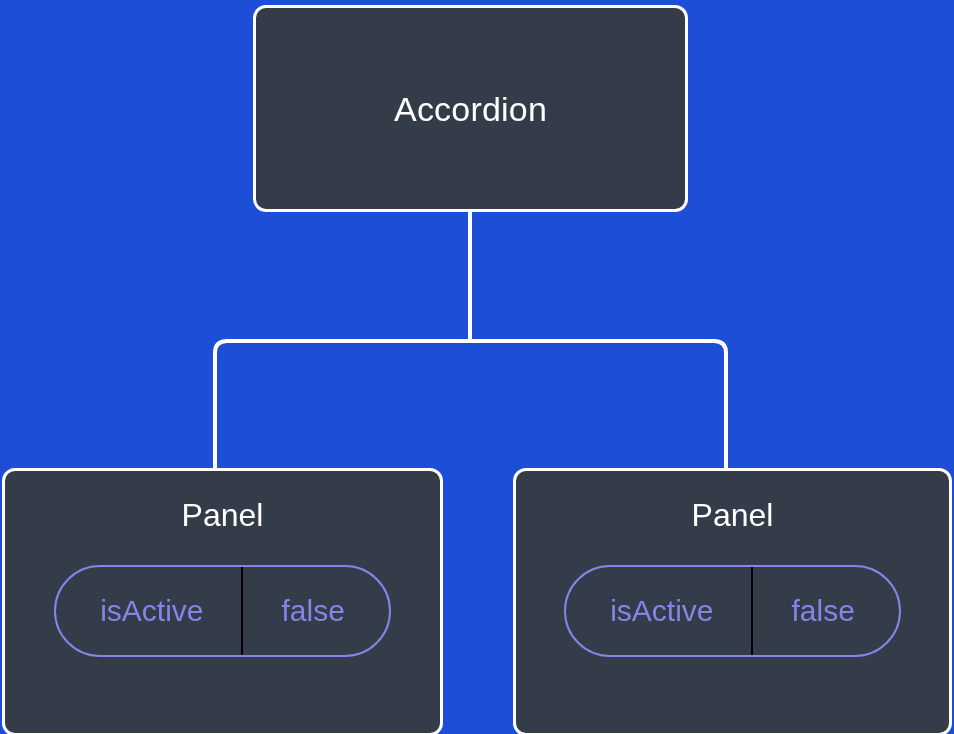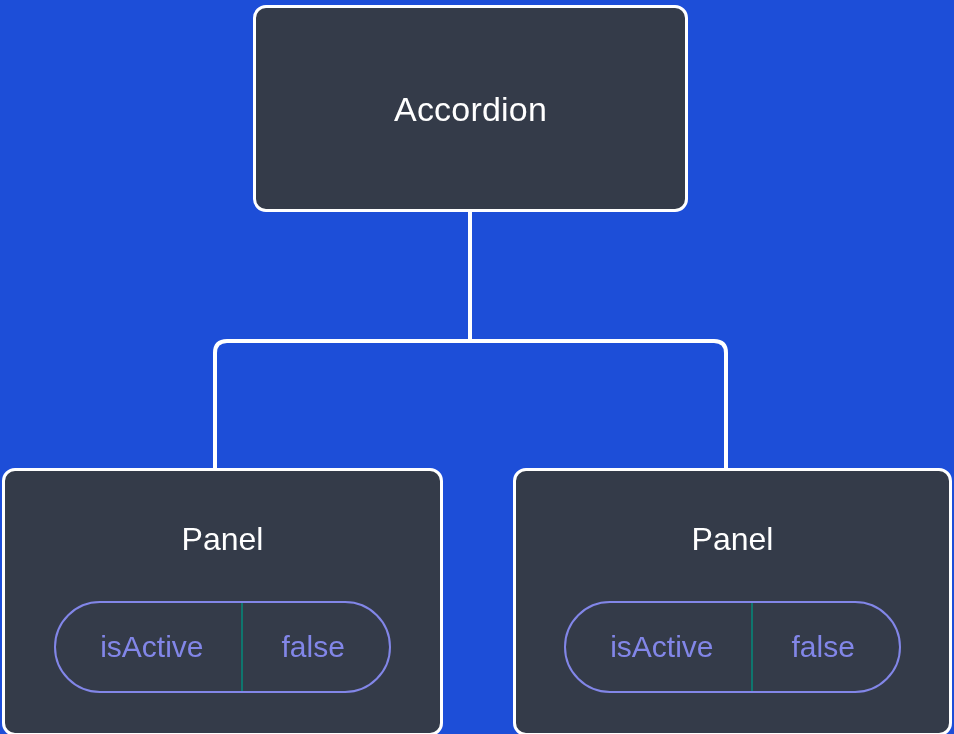--- a/index.html
+++ b/index.html
@@ -66,26 +66,26 @@
     top: 468px;
     width: 439px;
     height: 268px;
   }
   .node-title-panel {
     color: #ffffff;
     font-size: 32px;
     font-weight: 400;
     line-height: 1;
     text-align: left;
-    margin-top: 52px;
+    margin-top: 28px;
   }
 
   
   .prop-pill {
-    margin-top: 46px;
+    margin-top: 34px;
     display: flex;
     align-items: stretch;
     box-sizing: border-box;
     height: 92px;
     border: 2px solid #8286e8;
     border-radius: 46px;
     color: #8286e8;
     overflow: hidden;
   }
   .prop-key,
@@ -96,21 +96,21 @@
     font-size: 30px;
     line-height: 1;
     color: #8286e8;
     white-space: nowrap;
   }
   .prop-key {
     padding: 0 38px 0 44px;
   }
   .prop-val {
     padding: 0 44px 0 38px;
-    border-left: 2px solid #0f766e;
+    border-left: 2px solid #000000;
   }
 </style>
 </head>
 <body>
 
 <div id="stage">
 
   <svg id="edges" viewBox="0 0 954 734" width="954" height="734" aria-hidden="true">
 
     <path d="M470,210 L470,341" fill="none" stroke="#ffffff" stroke-width="4" stroke-linecap="butt"></path>

